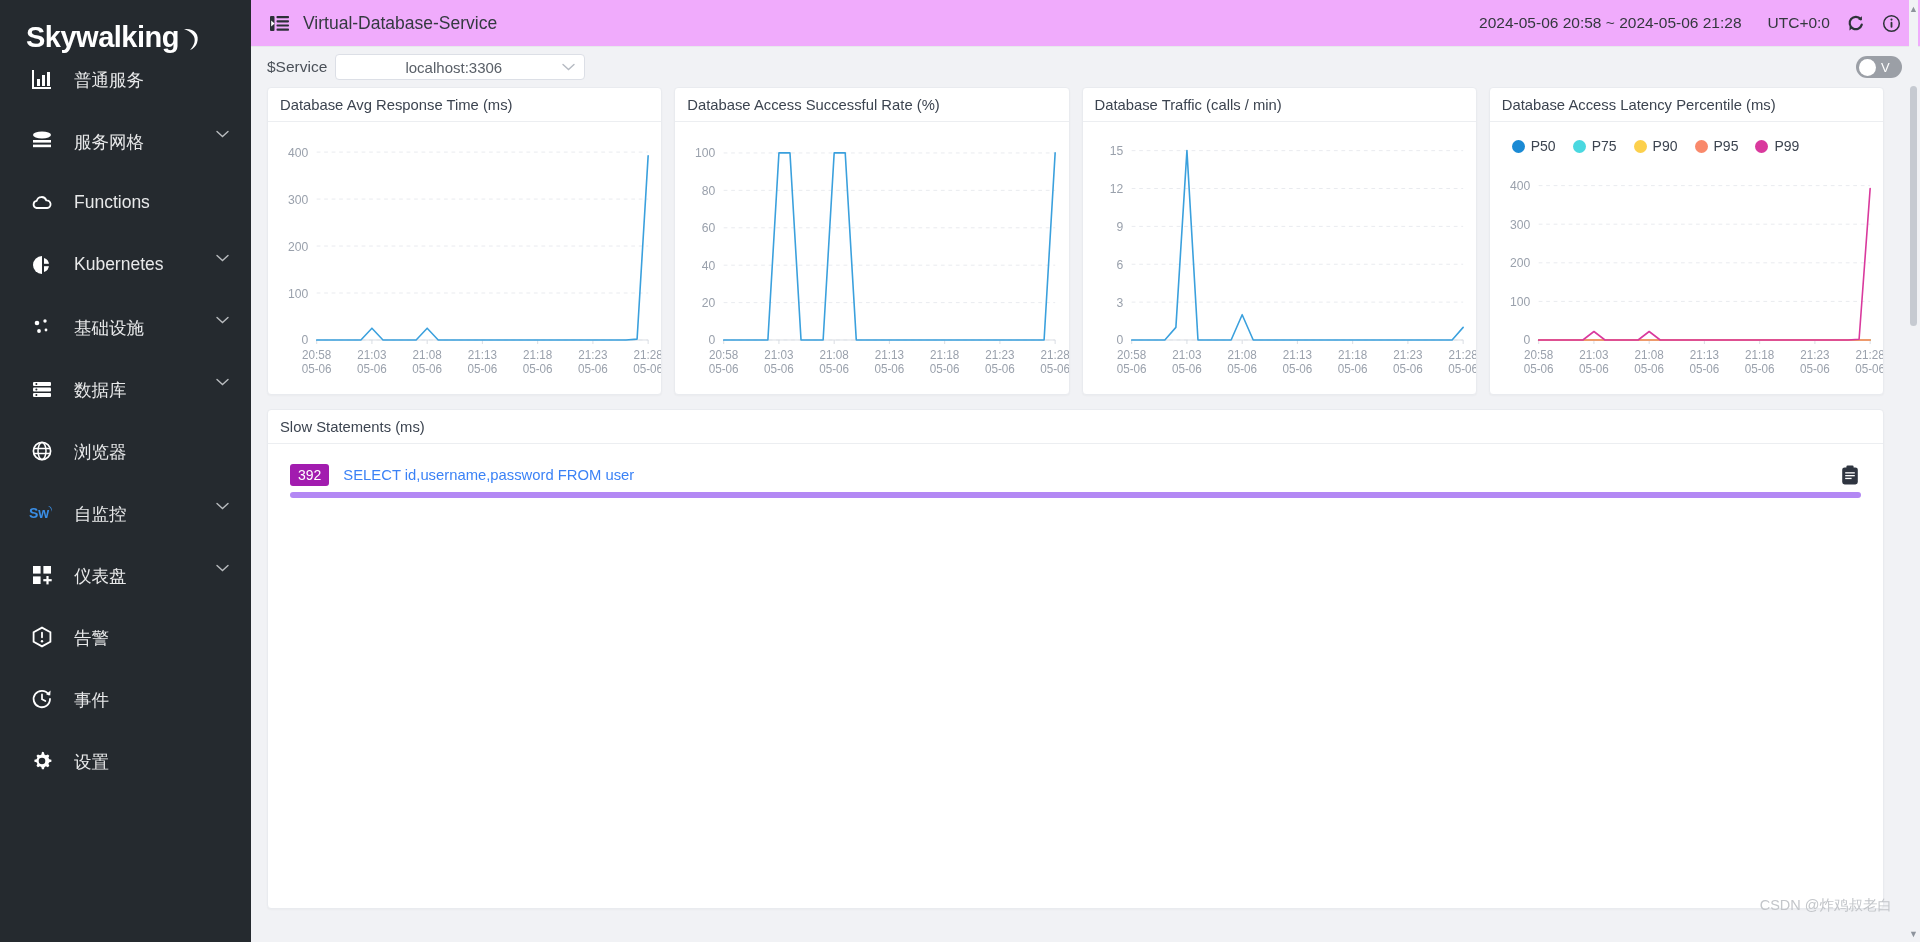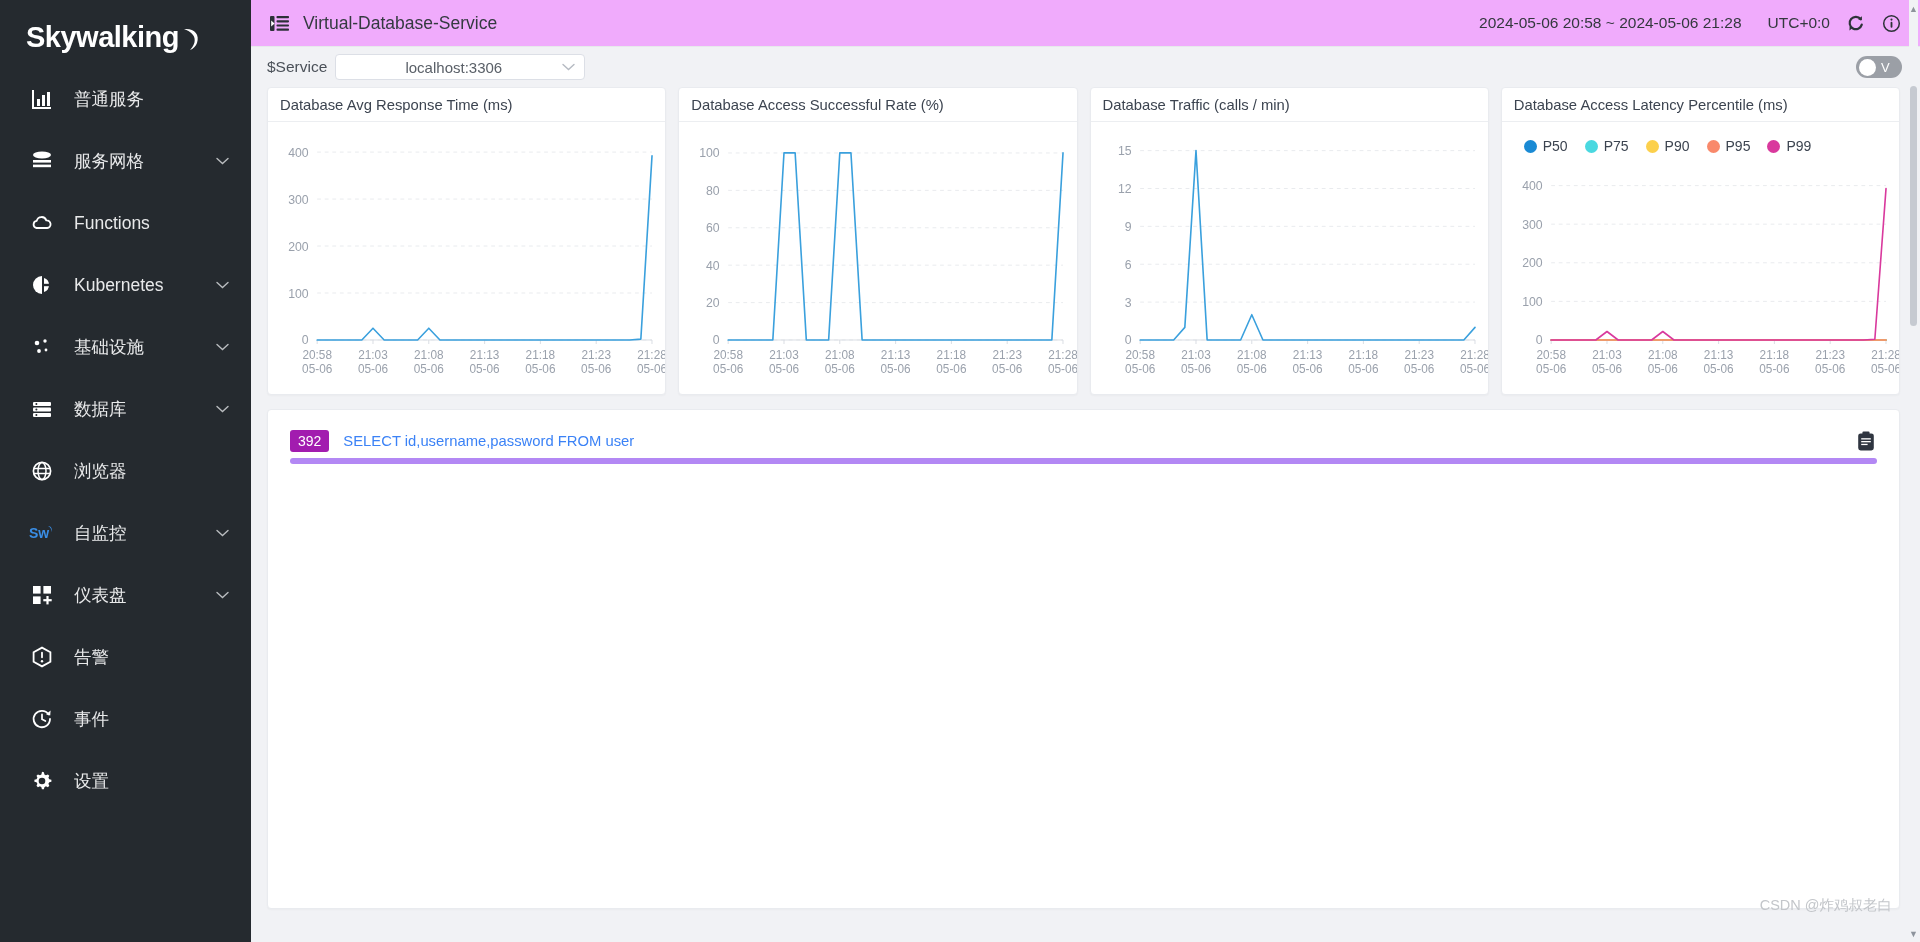--- a/index.html
+++ b/index.html
@@ -29,21 +29,21 @@
     font-size: 29px; font-weight: bold; color: #fff;
     letter-spacing: -0.5px;
   }
   .brand-moon {
     display: inline-block; position: relative;
     width: 22px; height: 24px; margin-left: 1px;
   }
   .brand-moon svg { position: absolute; top: 2px; left: 0; }
 
   .nav-item {
-    display: flex; align-items: center;
+    display: flex; align-items: flex-start;
     height: 62px;
     padding-left: 28px; padding-right: 22px;
     cursor: pointer;
     color: #d9dbdd;
   }
   .nav-ico {
     width: 28px; flex: 0 0 28px;
     display: flex; align-items: center; justify-content: center;
     color: #ffffff;
   }
@@ -131,21 +131,21 @@
     width: 17px; height: 17px; border-radius: 50%;
     background: #fff; margin-left: 3px;
   }
   .toggle .tchar {
     color: #fff; font-size: 13px; margin-left: 5px;
   }
 
   
   .content {
     flex: 1 1 auto;
-    padding: 0 20px 0 16px;
+    padding: 0 36px 0 16px;
     overflow: hidden;
     position: relative;
   }
   .chart-row {
     display: flex; gap: 12px;
     margin-bottom: 14px;
   }
   .card {
     background: #fff;
     border: 1px solid #e9ebef;
@@ -657,20 +657,21 @@
                   <text class="tick-label" x="347" y="215" text-anchor="middle">05-06</text>
                   <text class="tick-label" x="406" y="201" text-anchor="middle">21:28</text>
                   <text class="tick-label" x="406" y="215" text-anchor="middle">05-06</text>
                 </svg>
               </div>
       </div>
     </div>
         </div>
 
       <div class="slow-card">
+        <div class="card-head">Slow Statements (ms)</div>
         <div class="slow-body" id="slow-body">
             <div class="slow-row">
      <div class="slow-line">
        <span class="badge">392</span>
        <span class="stmt">SELECT id,username,password FROM user</span>
        <span class="clip-ico">
                   <svg width="18" height="20" viewBox="0 0 18 20">
   <rect x="1.2" y="2.4" width="15.6" height="17" rx="2.4" fill="#2f3540"></rect>
   <rect x="5.4" y="0.6" width="7.2" height="3.6" rx="1.2" fill="#2f3540"></rect>
   <rect x="4.2" y="7.2" width="9.6" height="1.3" fill="#ffffff"></rect>

